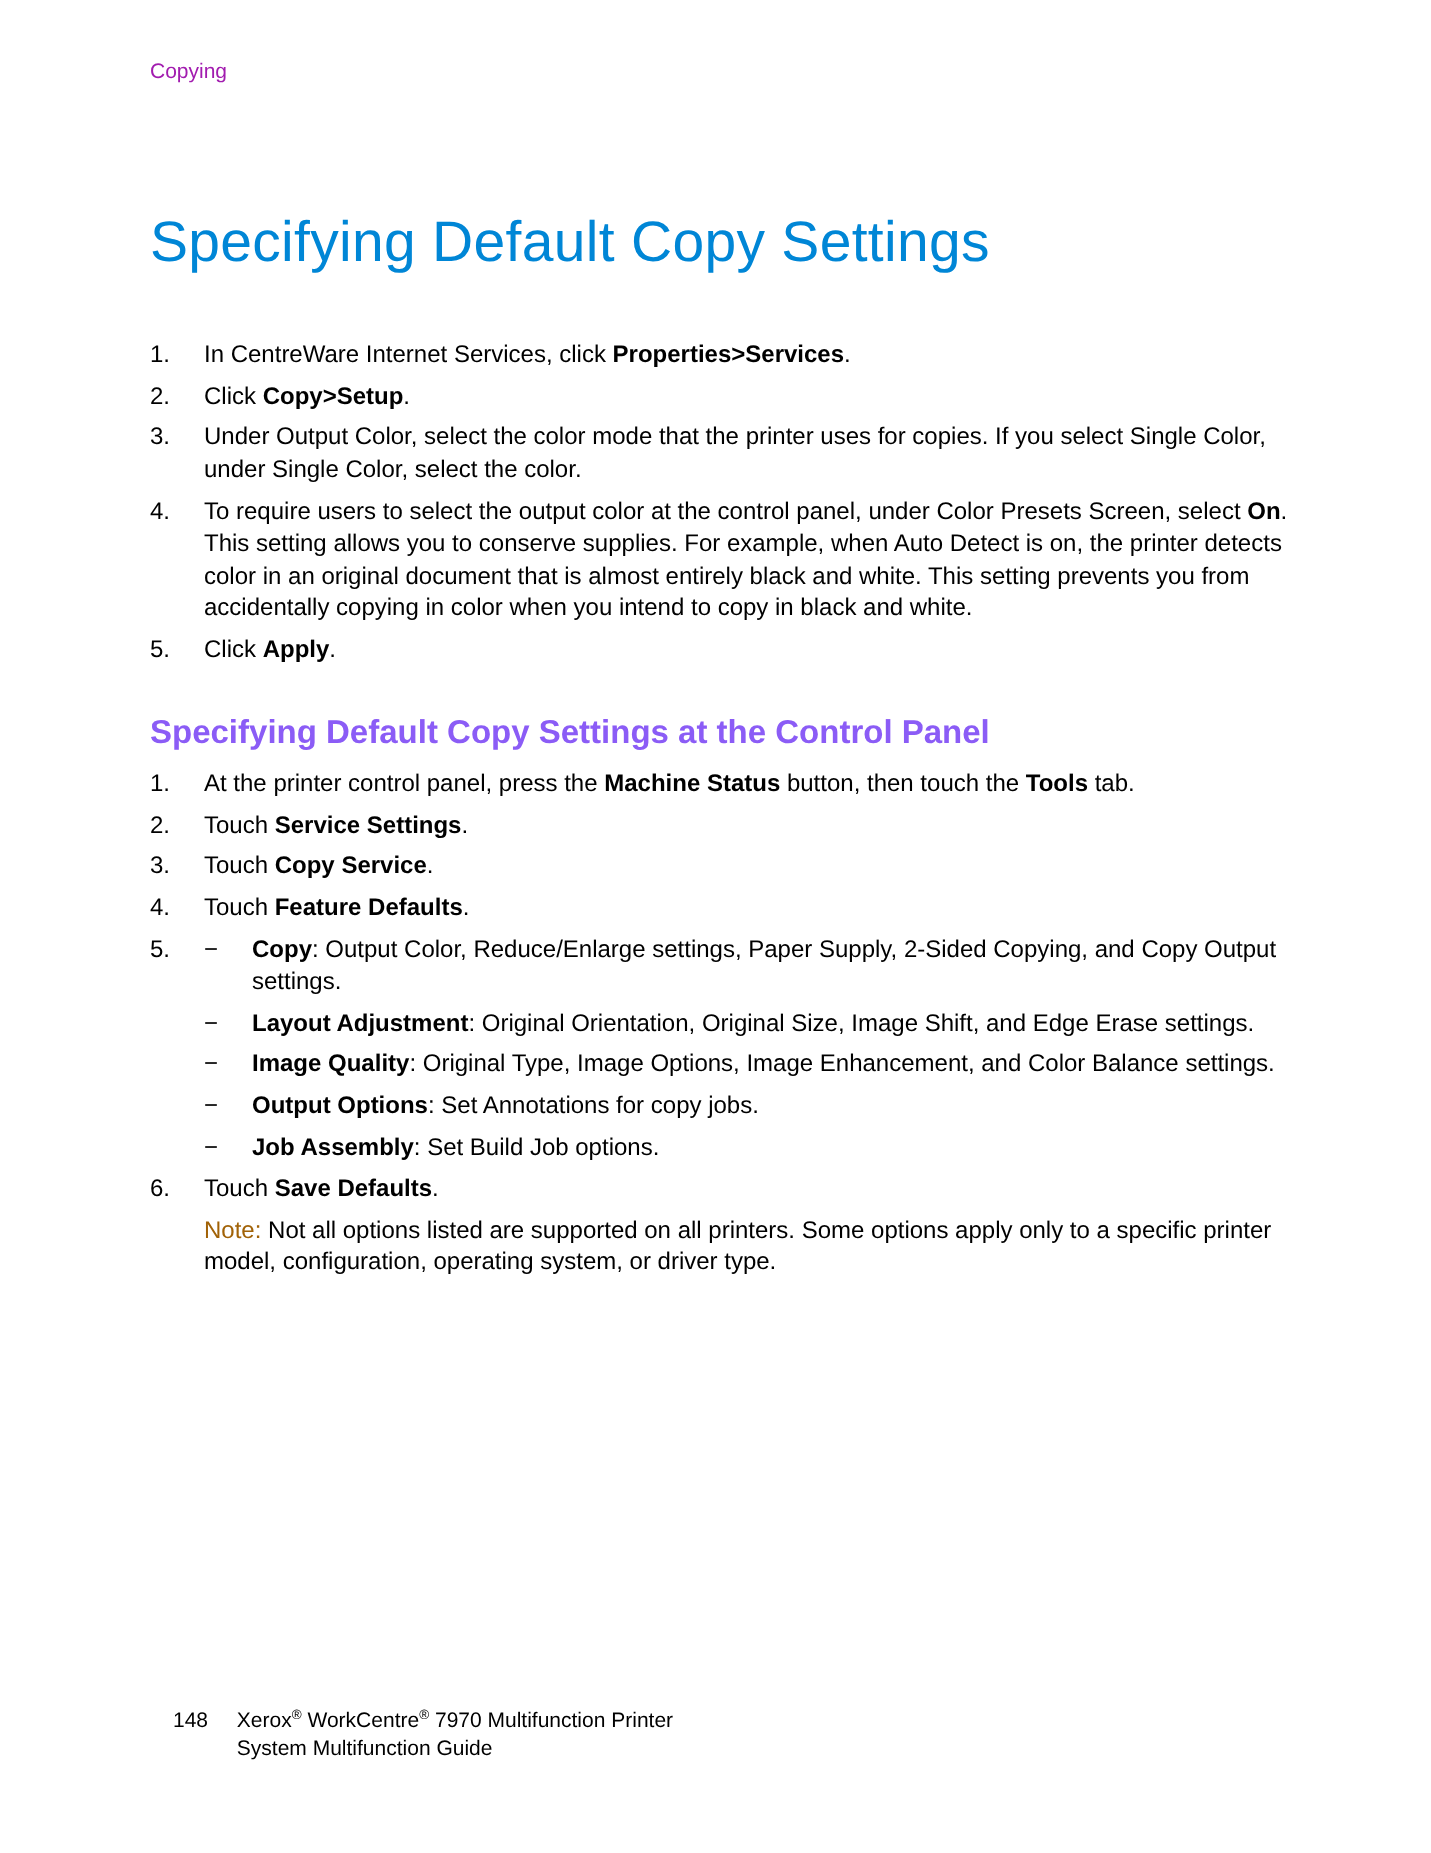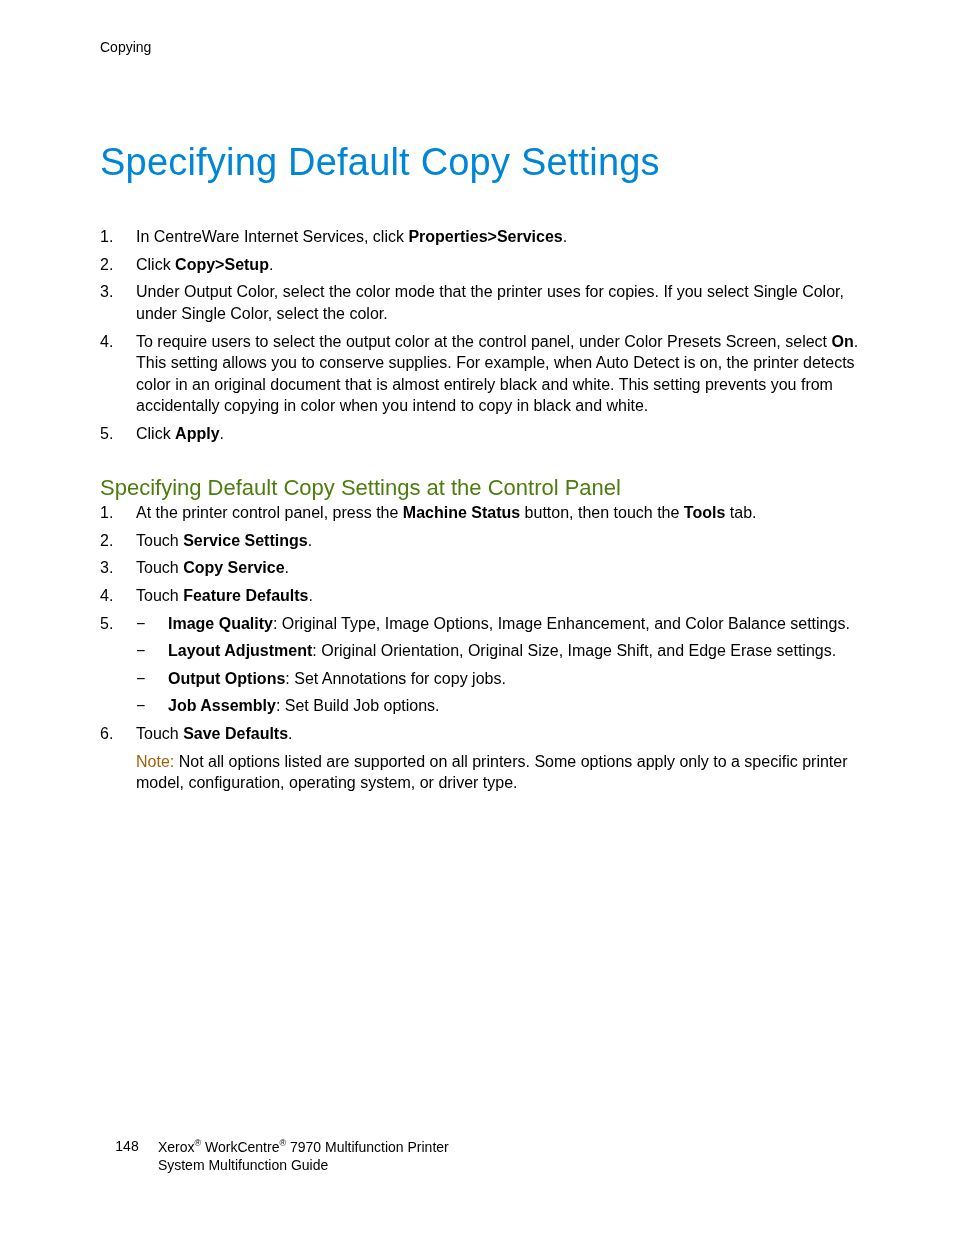--- a/index.html
+++ b/index.html
@@ -10,35 +10,36 @@
     font-family: "Segoe UI", Arial, sans-serif;
     color: #000;
     position: relative;
     padding: 38px 86px 0 100px;
     font-size: 16px;
     line-height: 1.35;
   }
   .header-label {
     font-size: 14px;
     margin-bottom: 80px;
-    color: #000000;
+    color: #a21caf;
   }
   h1.main-title {
     color: #0086d6;
     font-size: 38px;
     font-weight: 400;
     margin-bottom: 38px;
     letter-spacing: 0.2px;
     margin-top: 24px;
   }
   h2.sub-title {
-    color: #4d7c0f;
+    color: #8b5cf6;
     font-size: 22px;
-    font-weight: 400;
+    font-weight: 700;
     margin-top: 28px;
+    margin-bottom: 10px;
   }
   ol.numbered {
     list-style: none;
     counter-reset: item;
     padding-left: 0;
   }
   ol.numbered > li {
     counter-increment: item;
     position: relative;
     padding-left: 36px;
@@ -119,22 +120,23 @@
     <span>Touch </span><span class="bold">Service Settings</span><span>.</span>
   </li>
   <li>
     <span>Touch </span><span class="bold">Copy Service</span><span>.</span>
   </li>
   <li>
     <span>Touch </span><span class="bold">Feature Defaults</span><span>.</span>
   </li>
   <li>
     <ul class="dash-list">
+      <li><span class="bold">Copy</span><span>: Output Color, Reduce/Enlarge settings, Paper Supply, 2-Sided Copying, and Copy Output settings.</span></li>
+      <li><span class="bold">Layout Adjustment</span><span>: Original Orientation, Original Size, Image Shift, and Edge Erase settings.</span></li>
       <li><span class="bold">Image Quality</span><span>: Original Type, Image Options, Image Enhancement, and Color Balance settings.</span></li>
-      <li><span class="bold">Layout Adjustment</span><span>: Original Orientation, Original Size, Image Shift, and Edge Erase settings.</span></li>
       <li><span class="bold">Output Options</span><span>: Set Annotations for copy jobs.</span></li>
       <li><span class="bold">Job Assembly</span><span>: Set Build Job options.</span></li>
     </ul>
   </li>
   <li>
     <span>Touch </span><span class="bold">Save Defaults</span><span>.</span>
   </li>
 </ol>
 <div class="note-block">
   <span class="note-label">Note:</span><span> Not all options listed are supported on all printers. Some options apply only to a specific printer model, configuration, operating system, or driver type.</span>

